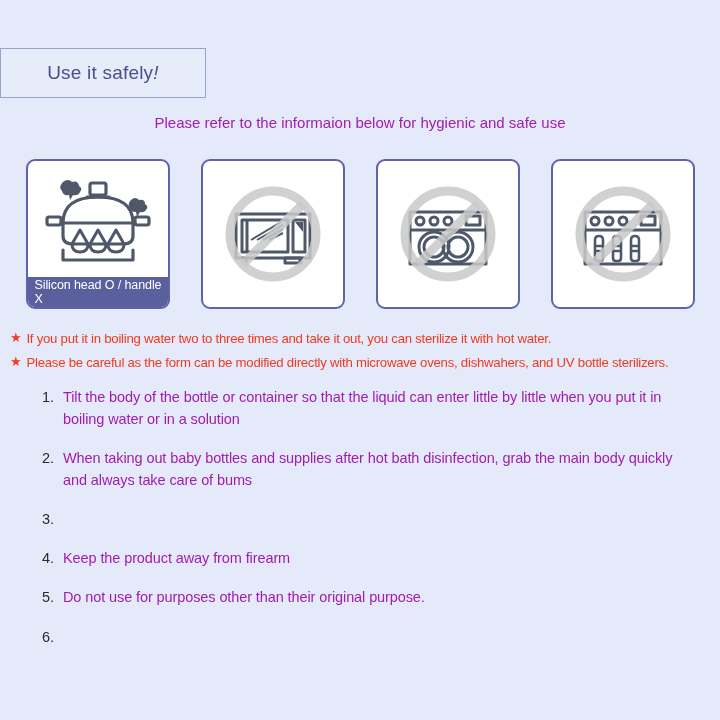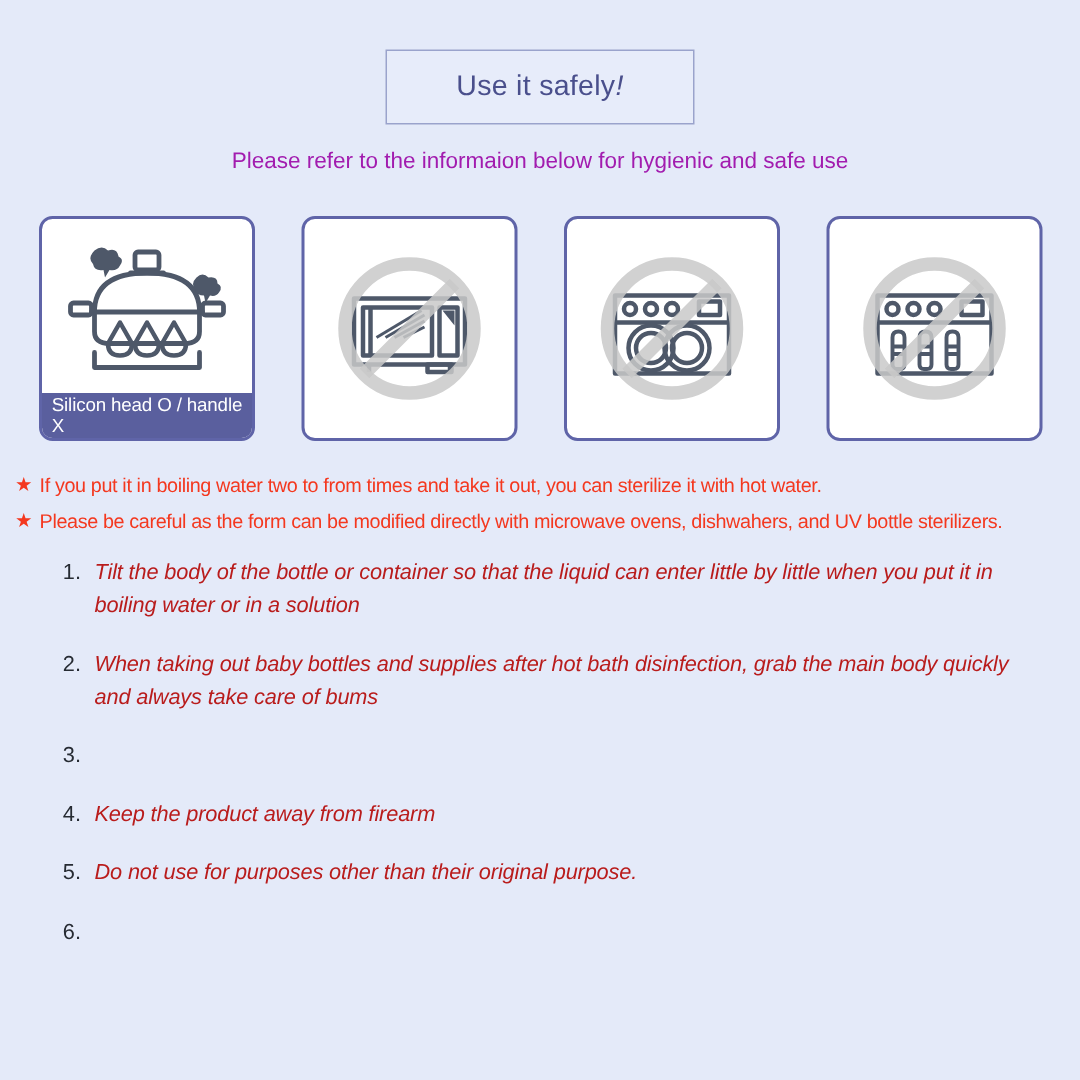--- a/index.html
+++ b/index.html
@@ -16,22 +16,21 @@
   .page {
     position: relative;
     width: 720px;
     height: 720px;
     box-sizing: border-box;
   }
 
   
   .badge-wrap {
     display: flex;
-    justify-content: center;
-    padding-top: 33px;
+    padding-top: 48px;
   }
   .badge {
     width: 204px;
     height: 48px;
     border: 1px solid #9aa3cc;
     background: #e7ecfa;
     display: flex;
     align-items: center;
     justify-content: center;
     color: #4a4f8c;
@@ -134,25 +133,24 @@
   .step-num {
     width: 22px;
     min-width: 22px;
     text-align: right;
     margin-right: 9px;
     color: #262b33;
     font-size: 14.5px;
     line-height: 1.52;
   }
   .step-text {
-    color: #b91c1c;
+    color: #a21caf;
     font-size: 14.5px;
     line-height: 1.52;
     letter-spacing: -0.1px;
-    font-style: italic;
   }
 </style>
 </head>
 <body>
 
 <div class="page">
 
   <div class="badge-wrap">
     <div class="badge">
       <span>Use it safely</span>
@@ -292,21 +290,21 @@
           <line x1="34" y1="94" x2="94" y2="34" stroke="#c9c9c9" stroke-width="9" opacity="0.85"></line>
         </g>
       </svg>
     </div>
 
   </div>
 
   <div class="warnings">
     <div class="warn">
       <span class="star">★</span>
-      <span>If you put it in boiling water two to from times and take it out, you can sterilize it with hot water.</span>
+      <span>If you put it in boiling water two to three times and take it out, you can sterilize it with hot water.</span>
     </div>
     <div class="warn">
       <span class="star">★</span>
       <span>Please be careful as the form can be modified directly with microwave ovens, dishwahers, and UV bottle sterilizers.</span>
     </div>
   </div>
 
   <div class="steps">
     <div class="step">
       <span class="step-num">1.</span>

